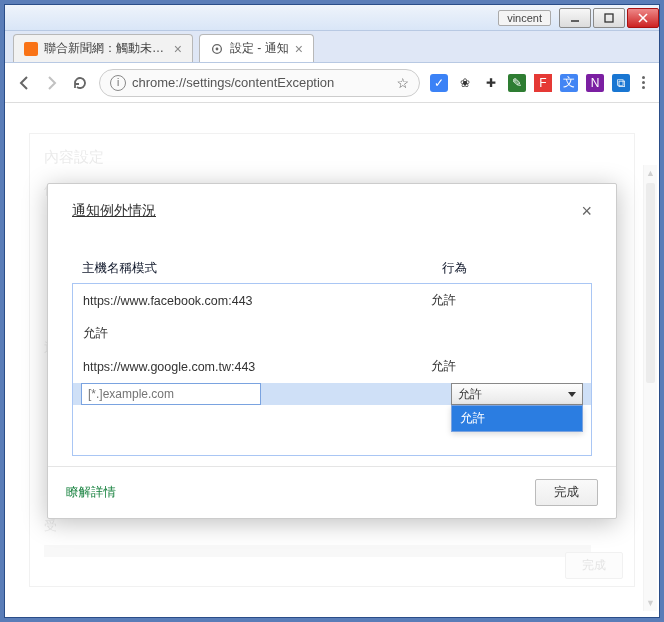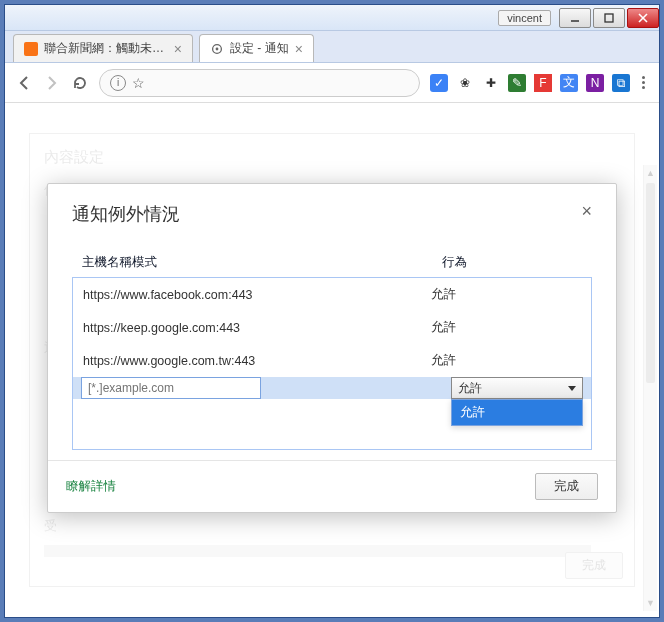--- a/index.html
+++ b/index.html
@@ -102,21 +102,21 @@
     display:flex; align-items:flex-start; justify-content:center;
     padding-top: 80px;
   }
   .dialog {
     width: 570px; background:#fff; border:1px solid #ccc;
     box-shadow: 0 4px 24px rgba(0,0,0,0.25);
     border-radius:2px;
   }
   .dlg-body { padding: 18px 24px 10px 24px; }
   .dlg-header { display:flex; justify-content:space-between; align-items:flex-start;}
-  .dlg-title { font-size:18px; color:#333; margin-bottom: 28px; }
+  .dlg-title { font-size:14px; color:#333; margin-bottom: 40px; text-decoration: underline; }
   .dlg-close { font-size:18px; color:#666; cursor:pointer; line-height:1; }
   .col-headers { display:flex; font-size:12.5px; color:#0f172a; padding: 0 0 6px 10px;}
   .col-host { flex:1; }
   .col-action { width: 150px; }
 
   .rules {
     border:1px solid #a9c6f4; min-height: 170px;
   }
   .rule-row {
     display:flex; align-items:center;
@@ -236,20 +236,21 @@
         </svg>
     </div>
     <div class="nav-btn">
       <svg width="16" height="16">
           <path d="M3 8a5 5 0 1 1 2 4" fill="none" stroke-width="1.8"></path>
           <path d="M3 13 L3 9 L7 9" fill="none" stroke-width="1.8"></path>
         </svg>
     </div>
     <div class="omnibox">
       <span class="info">i</span>
+      <span class="url">chrome://settings/contentException</span>
       <span class="star">☆</span>
     </div>
     <div class="ext-icons">
       <div class="ext blue">✓</div>
       <div class="ext dark">❀</div>
       <div class="ext dark">✚</div>
       <div class="ext ever">✎</div>
       <div class="ext flip">F</div>
       <div class="ext trans">文</div>
       <div class="ext note">N</div>
@@ -295,21 +296,20 @@
             <div class="col-host">主機名稱模式</div>
             <div class="col-action">行為</div>
           </div>
 
           <div class="rules">
             <div class="rule-row">
               <div class="host">https://www.facebook.com:443</div>
               <div class="action">允許</div>
             </div>
             <div class="rule-row">
-              <div class="host">https://keep.google.com:443</div>
               <div class="action">允許</div>
             </div>
             <div class="rule-row">
               <div class="host">https://www.google.com.tw:443</div>
               <div class="action">允許</div>
             </div>
 
             <div class="new-row">
               <input class="host-input" placeholder="[*.]example.com" style="">
               <div class="spacer"></div>

